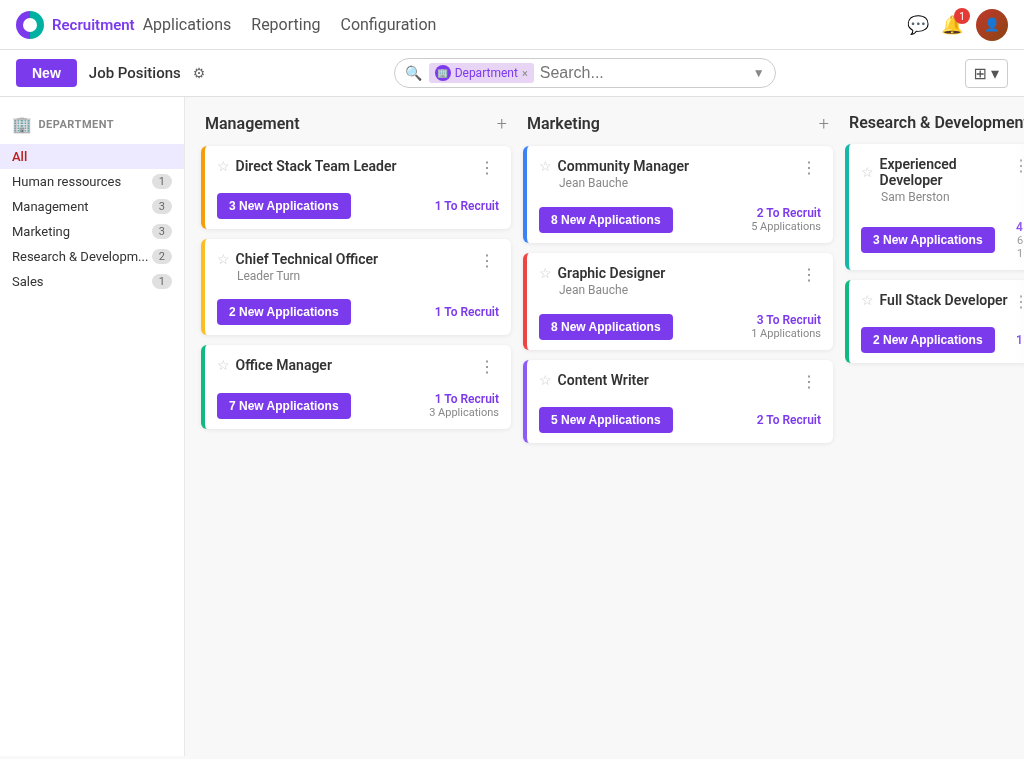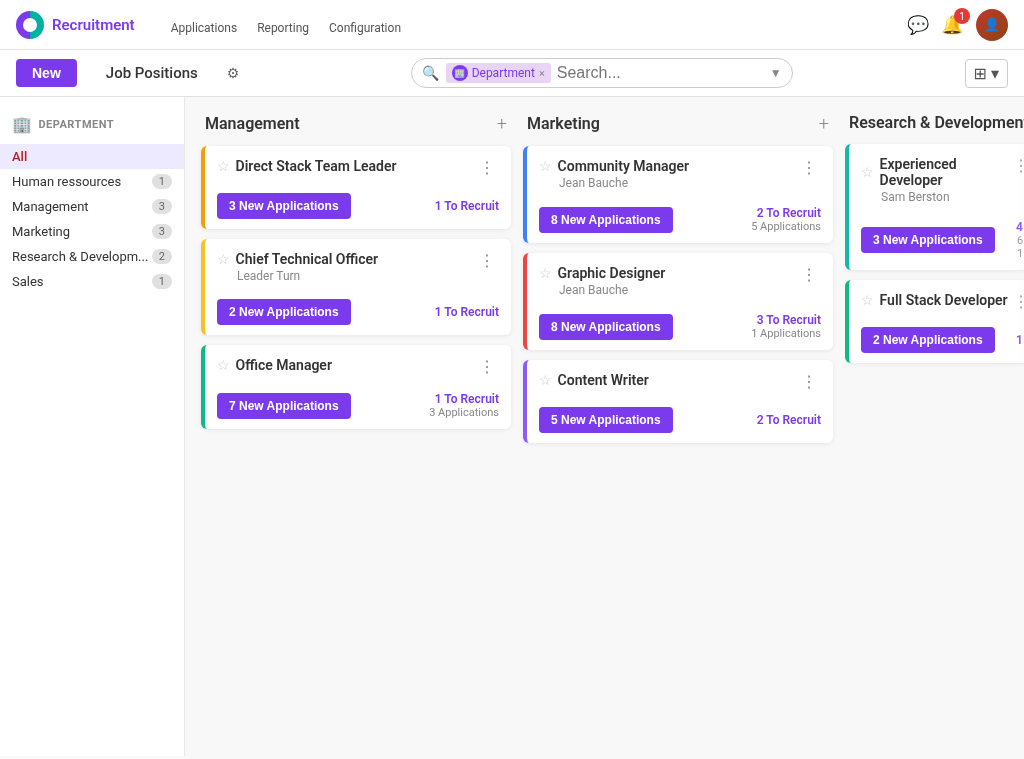--- a/index.html
+++ b/index.html
@@ -4,31 +4,31 @@
   <style>
     * { box-sizing: border-box; margin: 0; padding: 0; }
     body { font-family: -apple-system, BlinkMacSystemFont, 'Segoe UI', Roboto, sans-serif; background: #f8f8f8; color: #333; font-size: 14px; }
 
     
     .top-nav {
       display: flex; align-items: center; justify-content: space-between;
       background: #fff; border-bottom: 1px solid #e0e0e0;
       padding: 0 16px; height: 50px;
     }
-    .top-nav-left { display: flex; align-items: flex-end; gap: 36px; }
+    .top-nav-left { display: flex; align-items: flex-start; gap: 8px; }
     .app-logo { display: flex; align-items: center; gap: 8px; }
     .logo-circle {
       width: 28px; height: 28px; border-radius: 50%;
       background: conic-gradient(#00b0a0 0deg 180deg, #7c3aed 180deg 360deg);
       display: flex; align-items: center; justify-content: center;
     }
     .logo-inner { width: 14px; height: 14px; border-radius: 50%; background: #fff; }
     .app-name { font-weight: 600; color: #7c3aed; font-size: 15px; }
     .nav-menu { display: flex; gap: 20px; }
-    .nav-item { color: #555; cursor: pointer; font-size: 12px; padding: 4px 0; }
+    .nav-item { color: #555; cursor: pointer; font-size: 16px; padding: 4px 0; }
     .top-nav-right { display: flex; align-items: center; gap: 12px; }
     .nav-icon { font-size: 18px; color: #555; cursor: pointer; position: relative; }
     .badge {
       position: absolute; top: -6px; right: -6px;
       background: #e53935; color: #fff; border-radius: 50%;
       width: 16px; height: 16px; font-size: 10px;
       display: flex; align-items: center; justify-content: center;
     }
     .avatar {
       width: 32px; height: 32px; border-radius: 50%;
@@ -38,21 +38,21 @@
     .avatar-img {
       width: 100%; height: 100%; background: linear-gradient(135deg, #c0392b 0%, #8b4513 100%);
       display: flex; align-items: center; justify-content: center; font-size: 13px; color: #fff;
     }
 
     
     .sub-header {
       background: #fff; border-bottom: 1px solid #e0e0e0;
       padding: 8px 16px; display: flex; align-items: center; justify-content: space-between;
     }
-    .sub-header-left { display: flex; align-items: center; gap: 29px; }
+    .sub-header-left { display: flex; align-items: center; gap: 12px; }
     .btn-new {
       background: #7c3aed; color: #fff; border: none; border-radius: 4px;
       padding: 6px 16px; font-size: 14px; font-weight: 600; cursor: pointer;
     }
     .page-title { font-size: 15px; color: #333; font-weight: 500; }
     .gear-icon { color: #666; cursor: pointer; font-size: 14px; }
     .search-bar {
       display: flex; align-items: center; gap: 6px;
       border: 1px solid #ccc; border-radius: 20px; padding: 4px 10px;
       background: #fff; min-width: 280px;

